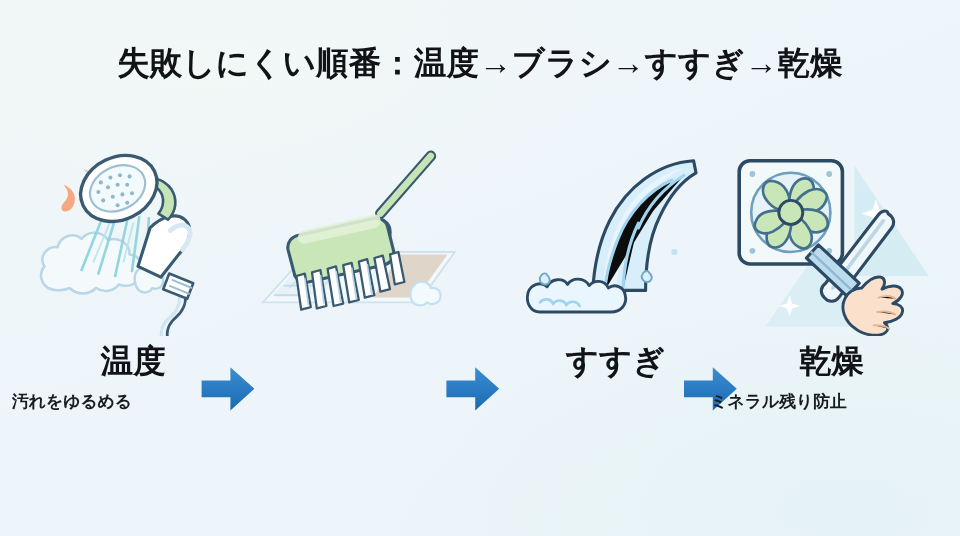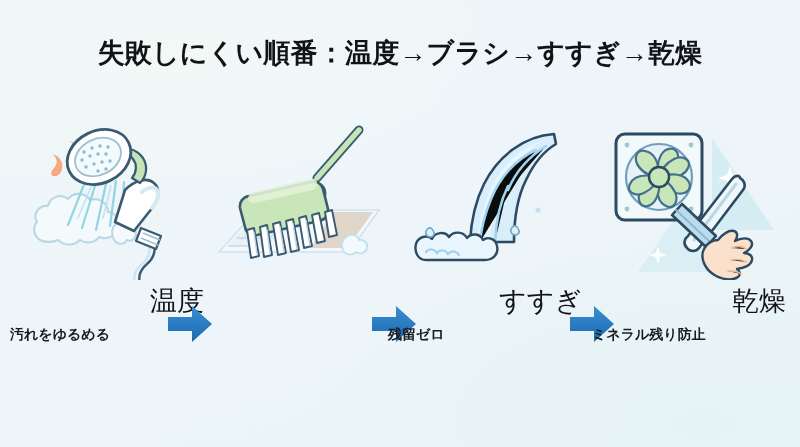--- a/index.html
+++ b/index.html
@@ -51,41 +51,41 @@
   }
 
   .step {
     position: absolute;
     top: 0;
     width: 186px;
     height: 250px;
   }
   .step-1 { left: 18px; }
   .step-2 { left: 213px; }
-  .step-3 { left: 396px; }
+  .step-3 { left: 420px; }
   .step-4 { left: 600px; }
 
   .art {
     position: absolute;
     left: 0;
     top: 0;
     width: 186px;
     height: 160px;
   }
   .art svg { display: block; width: 100%; height: 100%; }
 
   .step-label {
     position: absolute;
     left: 0;
     top: 165px;
     width: 186px;
-    text-align: right;
+    text-align: center;
     font-size: 27px;
     line-height: 32px;
-    font-weight: 400;
+    font-weight: 700;
     color: #111316;
     white-space: nowrap;
   }
   .step-caption {
     position: absolute;
     left: -8px;
     top: 205px;
     width: 202px;
     text-align: left;
     font-size: 14px;
@@ -268,21 +268,20 @@
 
           <path d="M20 124c2-7 11-10 16-5 3-7 13-8 17-2 4-6 14-6 18 1 4-5 13-5 16 2 5-4 13-1 14 6 2 8-4 14-12 14H30c-8 0-12-8-10-16z" fill="#eaf6fd" stroke="#2d4a63" stroke-width="2.4" stroke-linejoin="round"></path>
           <path d="M30 132c3-4 9-3 11 1 3-4 9-3 11 1 3-4 9-3 11 1" fill="none" stroke="#9fd3ef" stroke-width="2.2" stroke-linecap="round"></path>
 
           <path d="M35 108c3 3 4 6 2 8 -2 2-6 1-7-2 -1-3 2-7 5-6z" fill="#dcf0fb" stroke="#6fa8c4" stroke-width="1.6"></path>
           <path d="M120 106c3 3 4 6 2 8 -2 2-6 1-7-2 -1-3 2-7 5-6z" fill="#dcf0fb" stroke="#6fa8c4" stroke-width="1.6"></path>
           <circle cx="142" cy="90" r="2.6" fill="#bfe3f5"></circle>
         </svg>
       </div>
       <div class="step-label">すすぎ</div>
-      <div class="step-caption">残留ゼロ</div>
     </div>
 
     <div class="arrow arrow-3">
       <svg viewBox="0 0 48 44" xmlns="http://www.w3.org/2000/svg">
         <defs>
           <linearGradient id="ag3" x1="0" y1="0" x2="0" y2="1">
             <stop offset="0%" stop-color="#3a8ed0"></stop>
             <stop offset="48%" stop-color="#2b7cc4"></stop>
             <stop offset="100%" stop-color="#1b6aae"></stop>
           </linearGradient>

